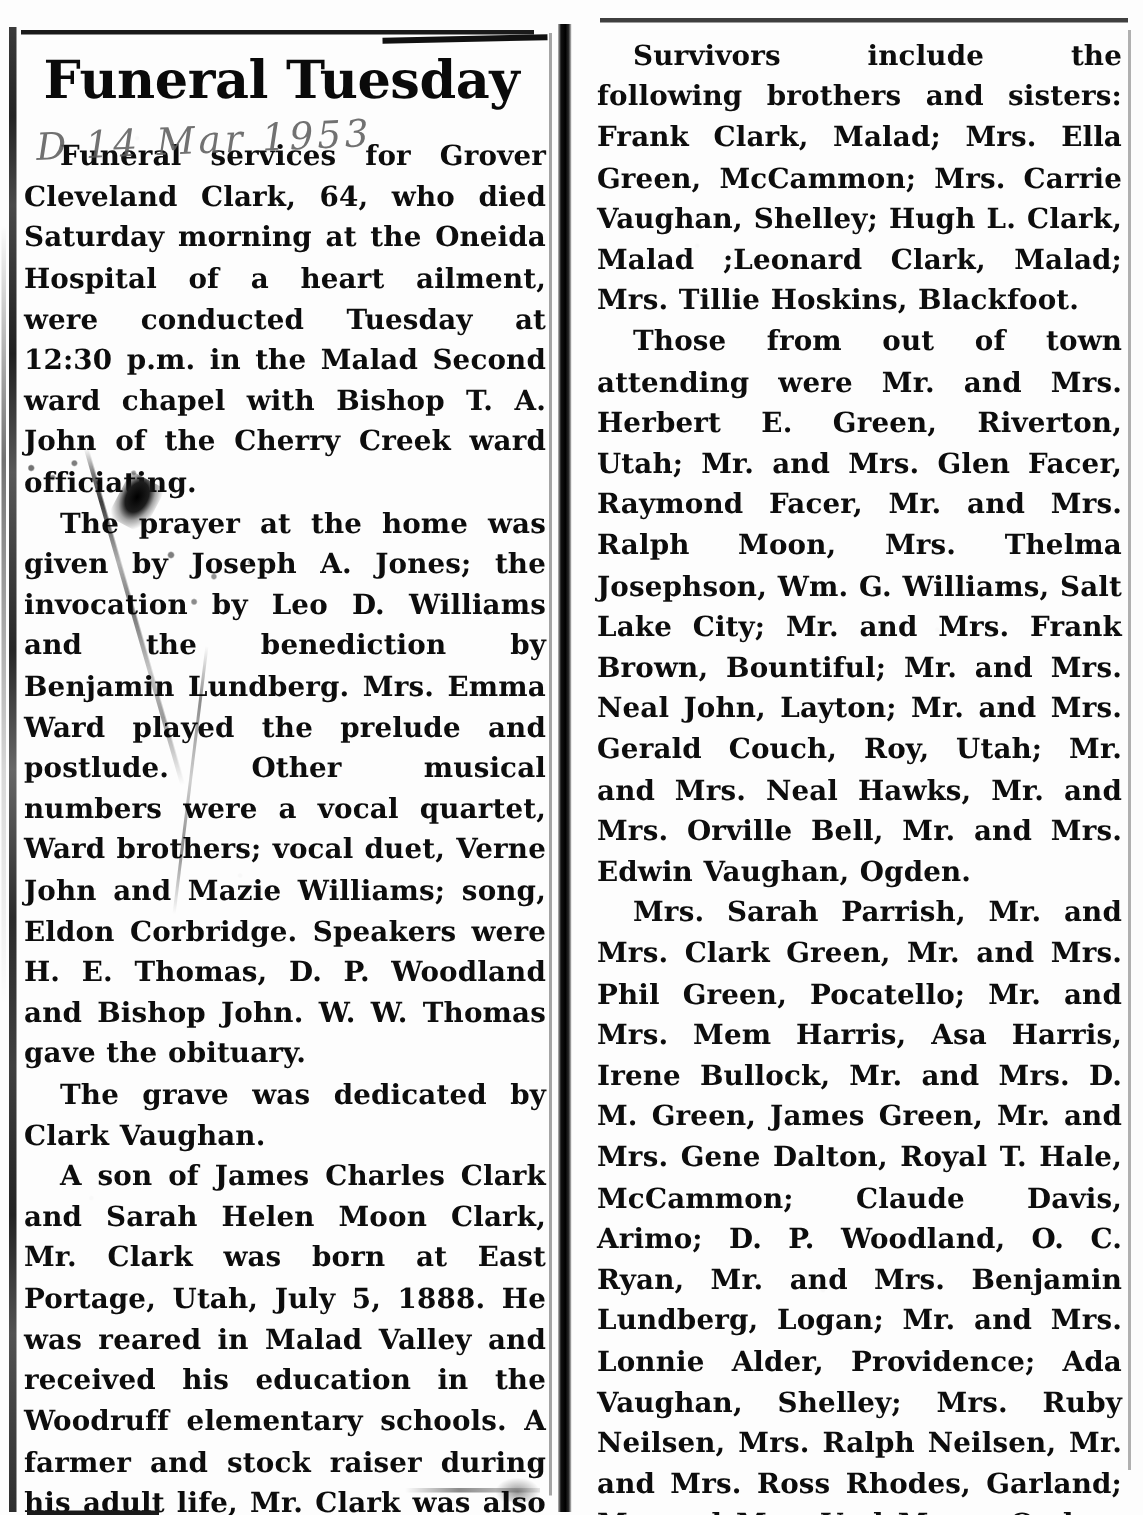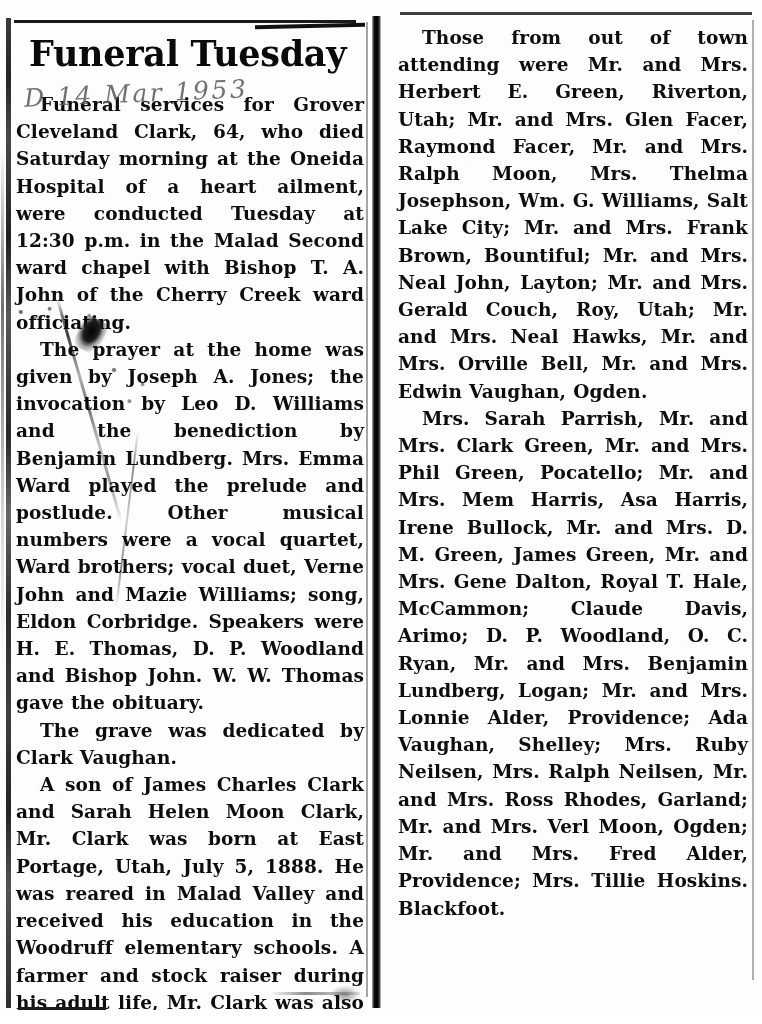--- a/index.html
+++ b/index.html
@@ -261,20 +261,21 @@
     <div class="body-text">
       <p>Funeral services for Grover Cleveland Clark, 64, who died Saturday morning at the Oneida Hospital of a heart ailment, were conducted Tuesday at 12:30 p.m. in the Malad Second ward chapel with Bishop T. A. John of the Cherry Creek ward officiating.</p>
       <p>The prayer at the home was given by Joseph A. Jones; the invocation by Leo D. Williams and the benediction by Benjamin Lundberg. Mrs. Emma Ward played the prelude and postlude. Other musical numbers were a vocal quartet, Ward brothers; vocal duet, Verne John and Mazie Williams; song, Eldon Corbridge. Speakers were H. E. Thomas, D. P. Woodland and Bishop John. W. W. Thomas gave the obituary.</p>
       <p>The grave was dedicated by Clark Vaughan.</p>
       <p>A son of James Charles Clark and Sarah Helen Moon Clark, Mr. Clark was born at East Portage, Utah, July 5, 1888. He was reared in Malad Valley and received his education in the Woodruff elementary schools. A farmer and stock raiser during his adult life, Mr. Clark was also a willing contributor to activities of the LDS Church.</p>
     </div>
   </div>
 
   <div class="column col-right">
     <div class="body-text">
+      <p>Survivors include the following brothers and sisters: Frank Clark, Malad; Mrs. Ella Green, McCammon; Mrs. Carrie Vaughan, Shelley; Hugh L. Clark, Malad ;Leonard Clark, Malad; Mrs. Tillie Hoskins, Blackfoot.</p>
       <p>Those from out of town attending were Mr. and Mrs. Herbert E. Green, Riverton, Utah; Mr. and Mrs. Glen Facer, Raymond Facer, Mr. and Mrs. Ralph Moon, Mrs. Thelma Josephson, Wm. G. Williams, Salt Lake City; Mr. and Mrs. Frank Brown, Bountiful; Mr. and Mrs. Neal John, Layton; Mr. and Mrs. Gerald Couch, Roy, Utah; Mr. and Mrs. Neal Hawks, Mr. and Mrs. Orville Bell, Mr. and Mrs. Edwin Vaughan, Ogden.</p>
       <p>Mrs. Sarah Parrish, Mr. and Mrs. Clark Green, Mr. and Mrs. Phil Green, Pocatello; Mr. and Mrs. Mem Harris, Asa Harris, Irene Bullock, Mr. and Mrs. D. M. Green, James Green, Mr. and Mrs. Gene Dalton, Royal T. Hale, McCammon; Claude Davis, Arimo; D. P. Woodland, O. C. Ryan, Mr. and Mrs. Benjamin Lundberg, Logan; Mr. and Mrs. Lonnie Alder, Providence; Ada Vaughan, Shelley; Mrs. Ruby Neilsen, Mrs. Ralph Neilsen, Mr. and Mrs. Ross Rhodes, Garland; Mr. and Mrs. Verl Moon, Ogden; Mr. and Mrs. Fred Alder, Providence; Mrs. Tillie Hoskins. Blackfoot.</p>
     </div>
   </div>
 
   <div class="handwriting">D 14 Mar 1953</div>
 
   <div class="blot-tail"></div>
   <div class="blot-tail2"></div>
   <div class="blot-main"></div>

